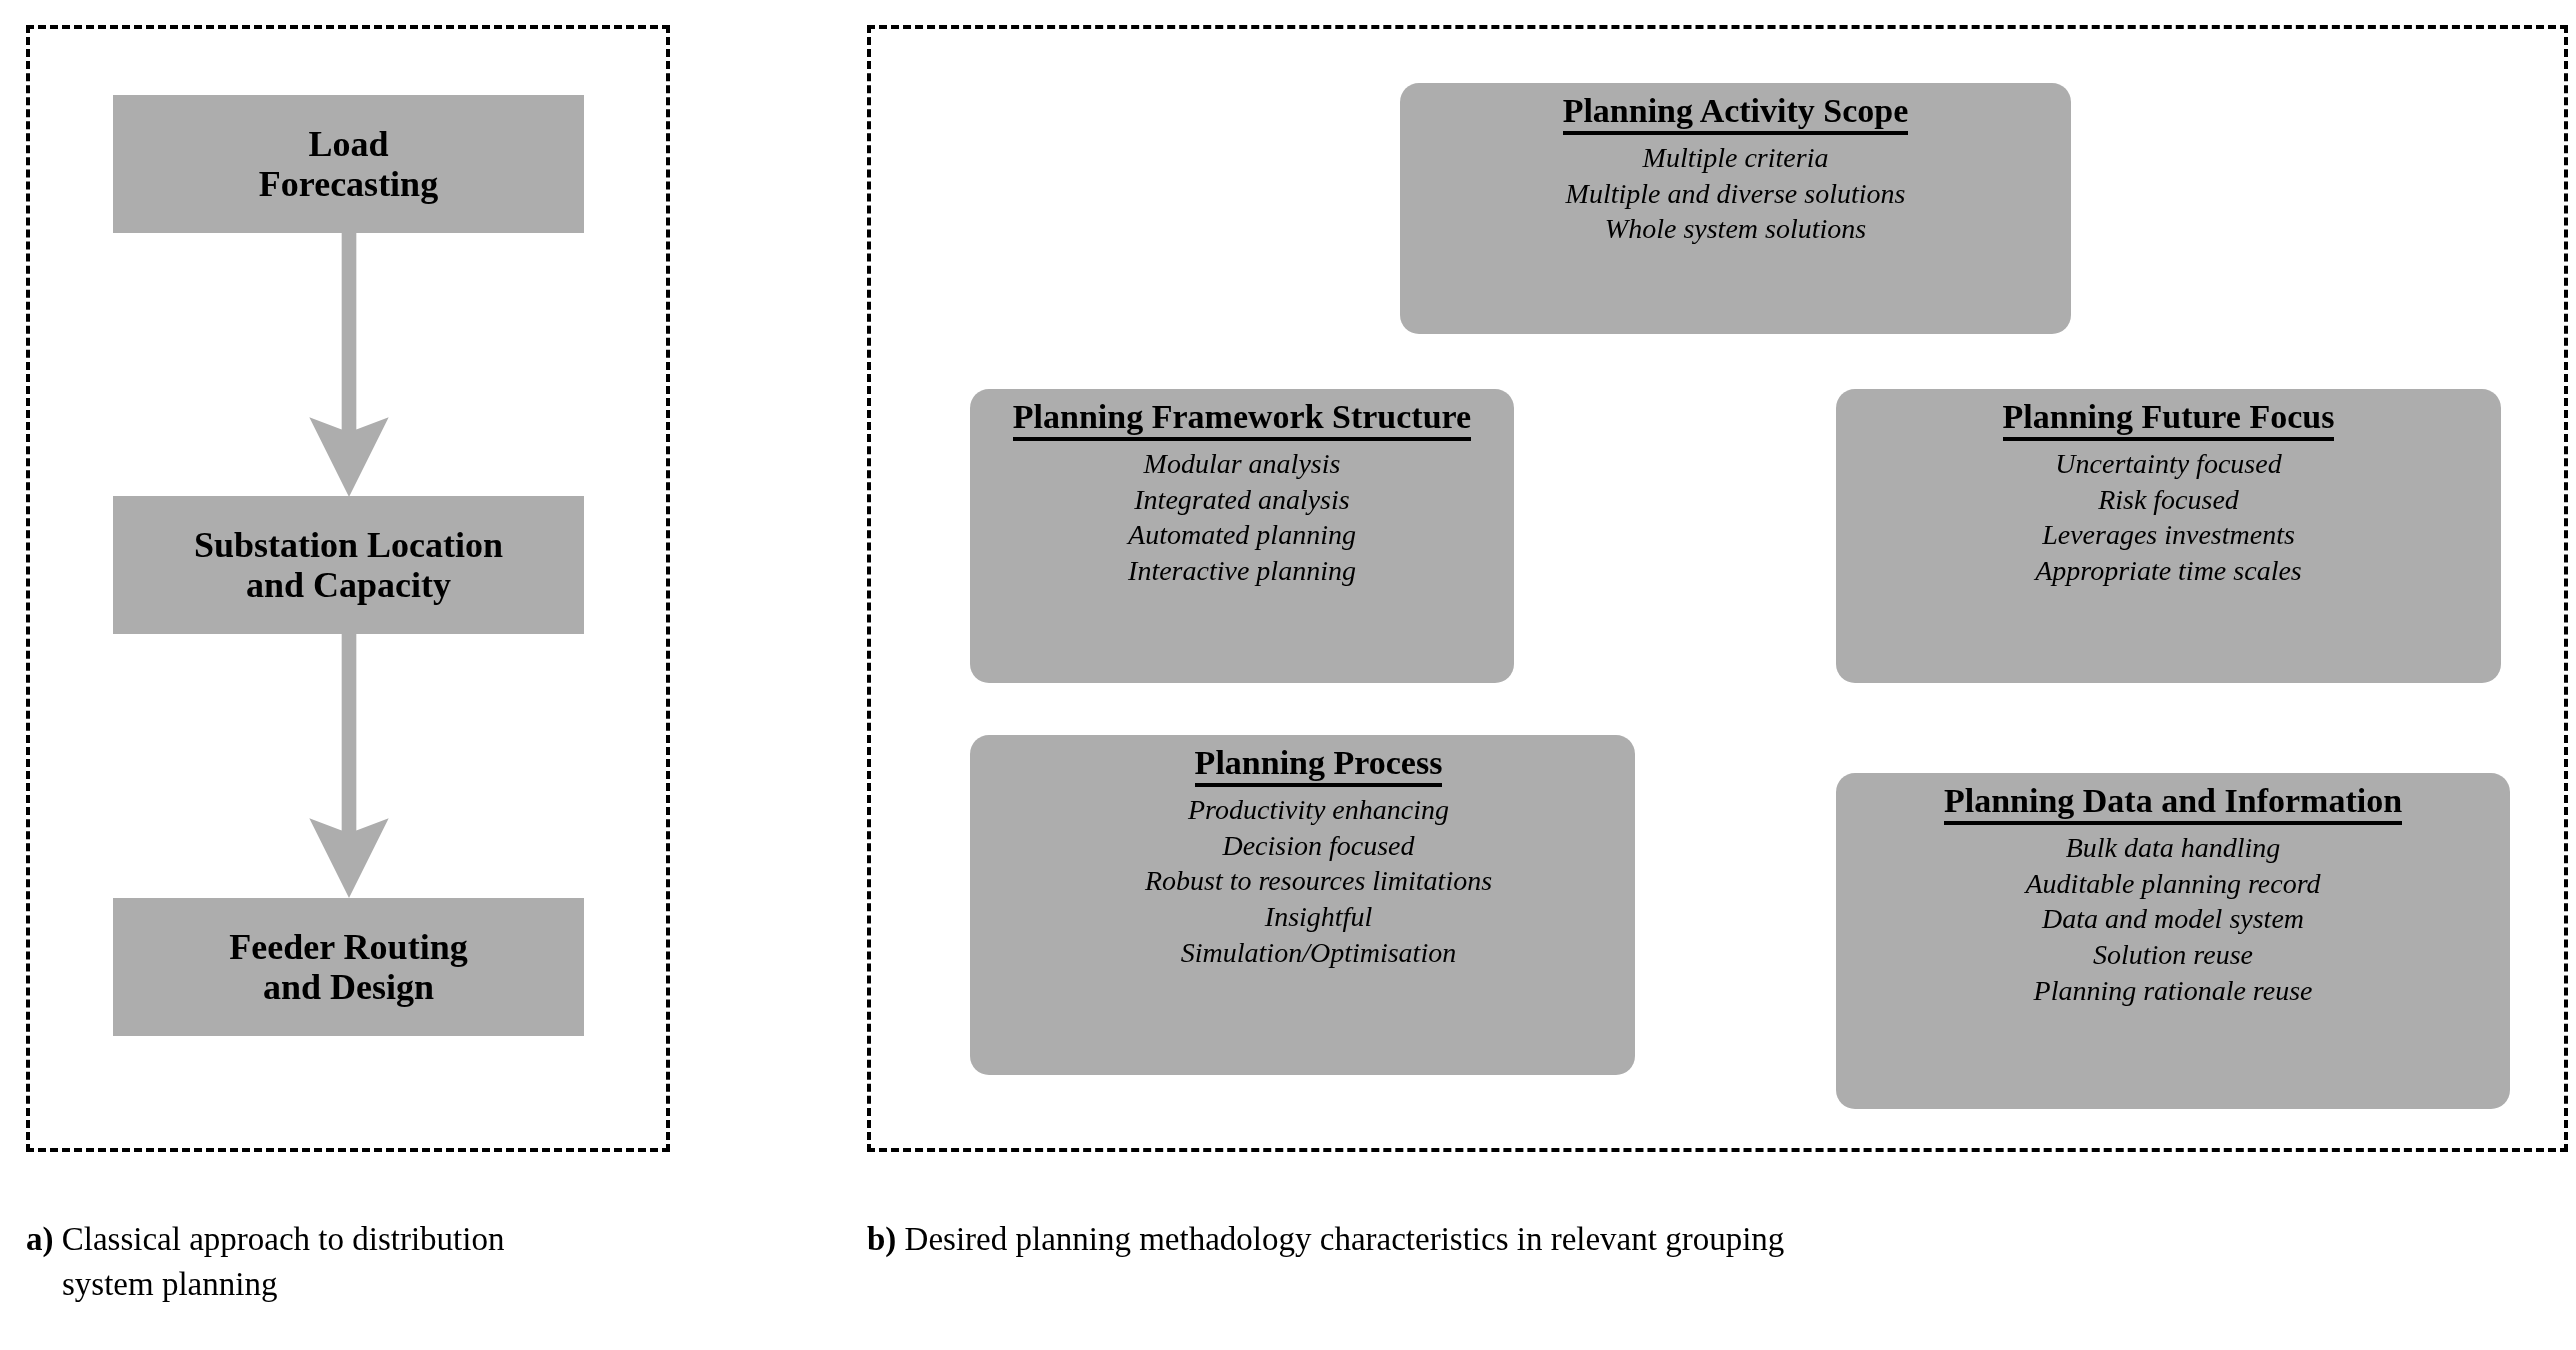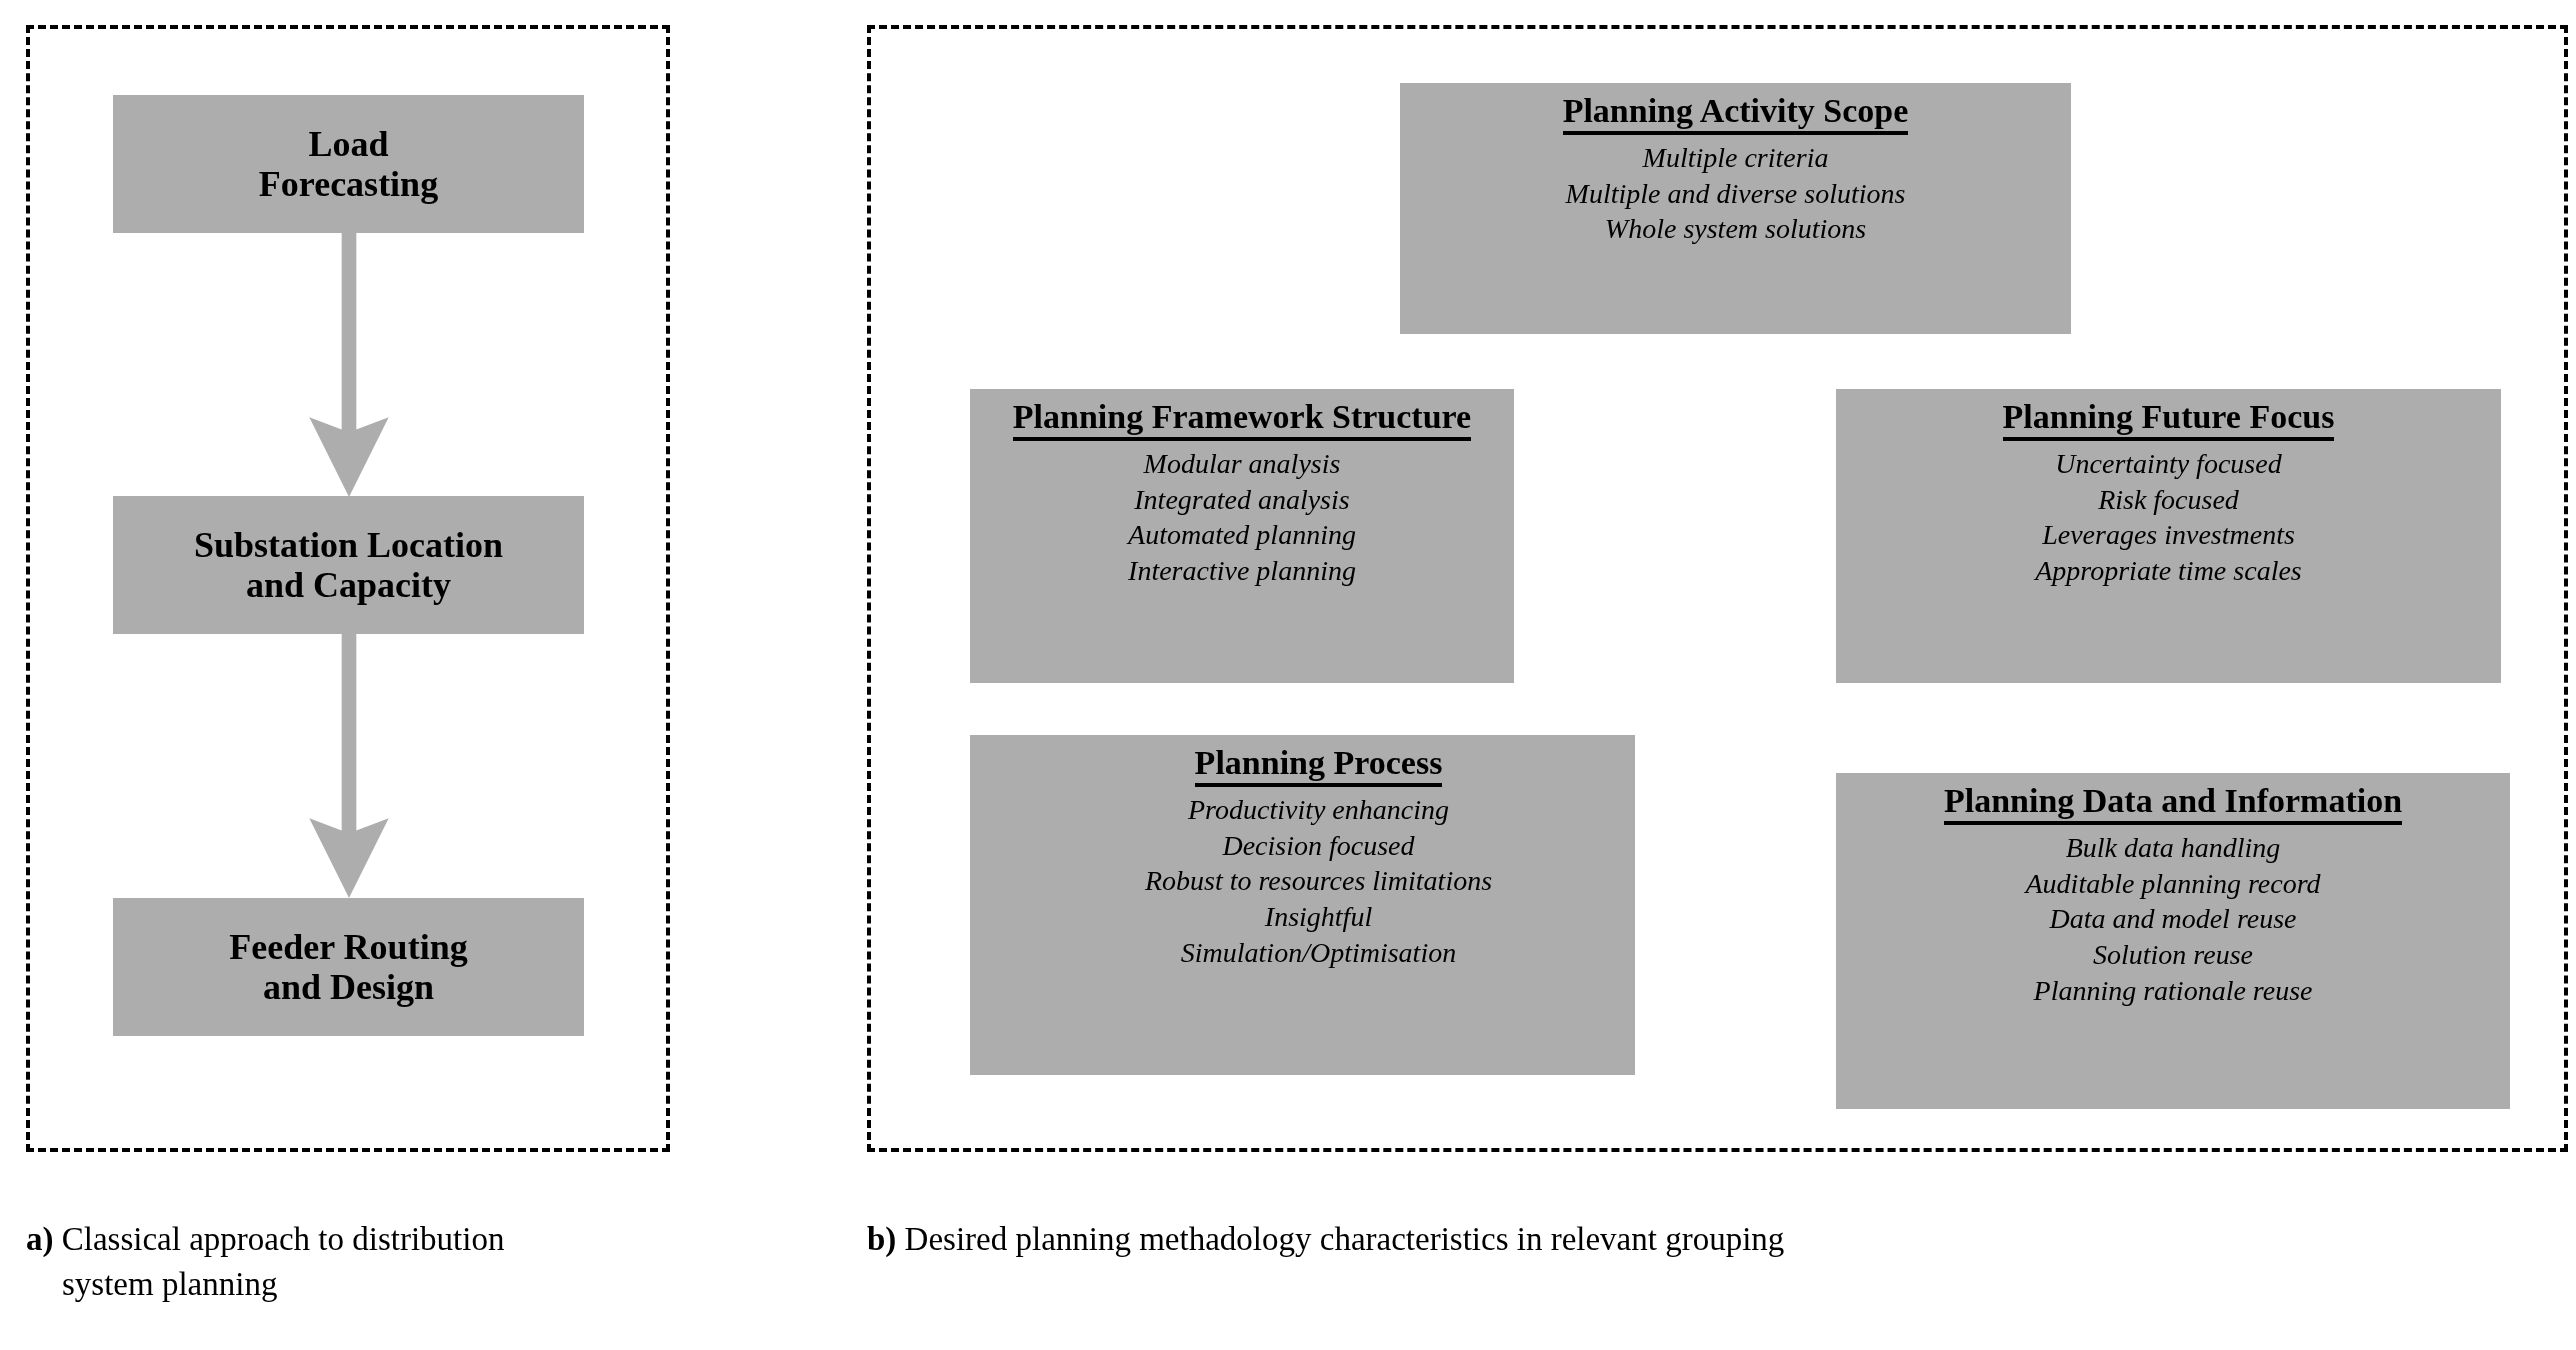--- a/index.html
+++ b/index.html
@@ -54,20 +54,21 @@
     position: absolute;
     width: 116px;
   }
   .arrow svg { display: block; width: 100%; height: 100%; }
   #arrow-1 { left: 291px; top: 233px;  height: 264px; }
   #arrow-2 { left: 291px; top: 634px; height: 264px; }
 
   
   .infobox {
     padding: 8.6px 16px 13.5px 16px;
+    border-radius: 19px;
   }
   .infobox .title {
     font-weight: bold;
     font-size: 34px;
     white-space: nowrap;
     display: inline-block;
     border-bottom: 4.3px solid #000;
     padding-bottom: 1.2px;
     margin-bottom: 4.9px;
     line-height: 1.12;
@@ -171,21 +172,21 @@
   <div class="item">Insightful</div>
   <div class="item">Simulation/Optimisation</div>
 </div>
 
 <div class="gbox infobox" id="box-data">
   <div>
     <span class="title">Planning Data and Information</span>
   </div>
   <div class="item">Bulk data handling</div>
   <div class="item">Auditable planning record</div>
-  <div class="item">Data and model reuse</div>
+  <div class="item">Data and model system</div>
   <div class="item">Solution reuse</div>
   <div class="item">Planning rationale reuse</div>
 </div>
 
 <div class="caption" id="caption-a">
   <span class="lead">a)</span>
   <span>Classical approach to distribution</span>
   <span class="l2">system planning</span>
 </div>
 

